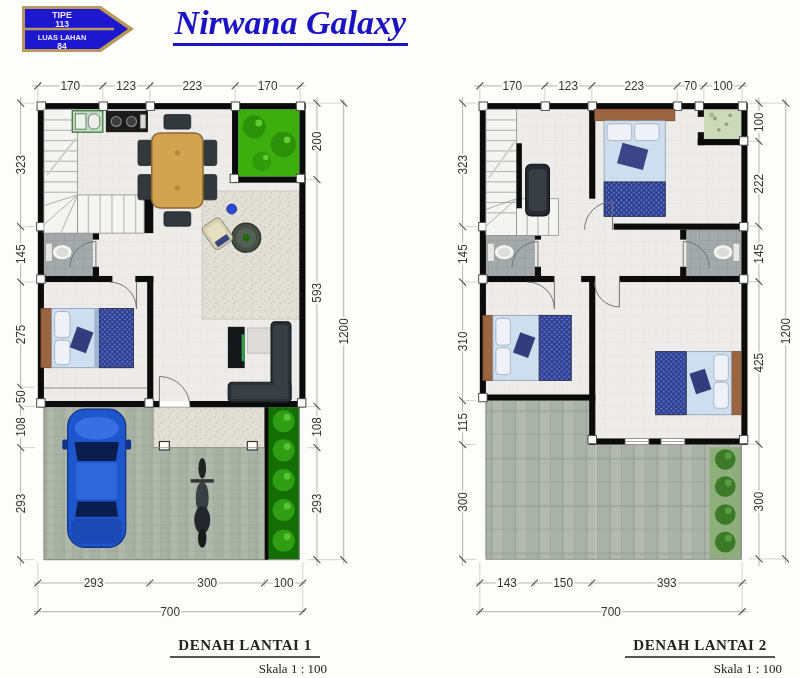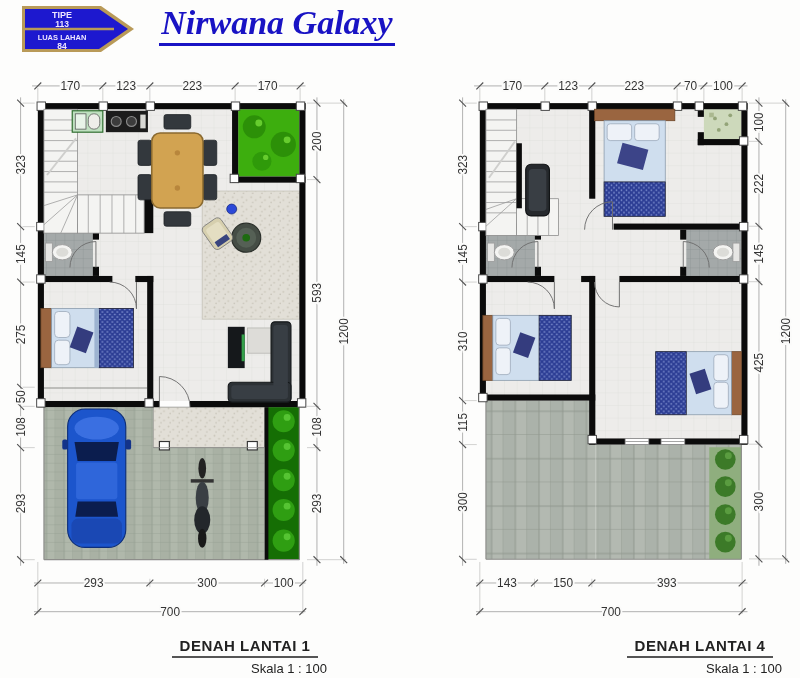--- a/index.html
+++ b/index.html
@@ -2,25 +2,25 @@
 <html><head>
 <meta charset="utf-8">
 <style>
   html,body{margin:0;padding:0;width:800px;height:678px;overflow:hidden;background:#fdfdfc;
     font-family:"Liberation Sans",sans-serif;position:relative;}
   .abs{position:absolute;}
   svg{display:block;}
   svg text{font-family:"Liberation Sans",sans-serif;}
   .dim{font-size:31px;fill:#333;stroke:#fbfbfa;stroke-width:10px;paint-order:stroke;text-anchor:middle;}
   .badge-txt{fill:#eee6ff;font-weight:bold;text-anchor:middle;}
-  #main-title{left:146px;top:4px;width:262px;text-align:center;
+  #main-title{left:146px;top:4px;width:262px;text-align:right;
     font-family:"Liberation Serif",serif;font-style:italic;font-weight:bold;font-size:34px;
     color:#1913c4;}
   #main-title span{border-bottom:3px solid #1913c4;padding:0 2px 2px 2px;}
-  .plan-title{width:164px;text-align:center;font-size:15px;color:#222;}
+  .plan-title{width:164px;text-align:center;font-size:15px;color:#222;font-family:Liberation Serif, serif;}
   .plan-title .t{display:inline-block;font-weight:bold;letter-spacing:.5px;border-bottom:2px solid #555;padding:0 8px 2px 8px;}
   .plan-title .s{text-align:right;font-size:13px;margin:3px 0 0 6px;}
 </style>
 </head>
 <body>
 
 <svg width="0" height="0" class="abs" aria-hidden="true">
   <defs>
     <pattern id="grid" width="33" height="33" patternUnits="userSpaceOnUse">
       <rect width="33" height="33" fill="#edecea"></rect>
@@ -454,15 +454,15 @@
     <text class="dim" x="489" y="1266">393</text>
     <text class="dim" x="343" y="1341">700</text>
   </g>
 </svg>
 
 <div class="plan-title abs" style="left:163px;top:637px">
   <div><span class="t">DENAH LANTAI 1</span></div>
   <div class="s">Skala 1 : 100</div>
 </div>
 <div class="plan-title abs" style="left:618px;top:637px">
-  <div><span class="t">DENAH LANTAI 4</span></div>
+  <div><span class="t">DENAH LANTAI 2</span></div>
   <div class="s">Skala 1 : 100</div>
 </div>
 
 </body></html>

